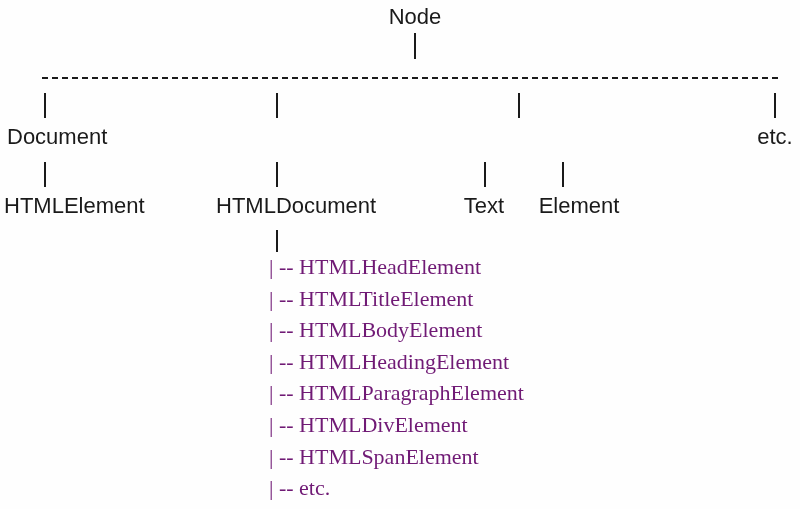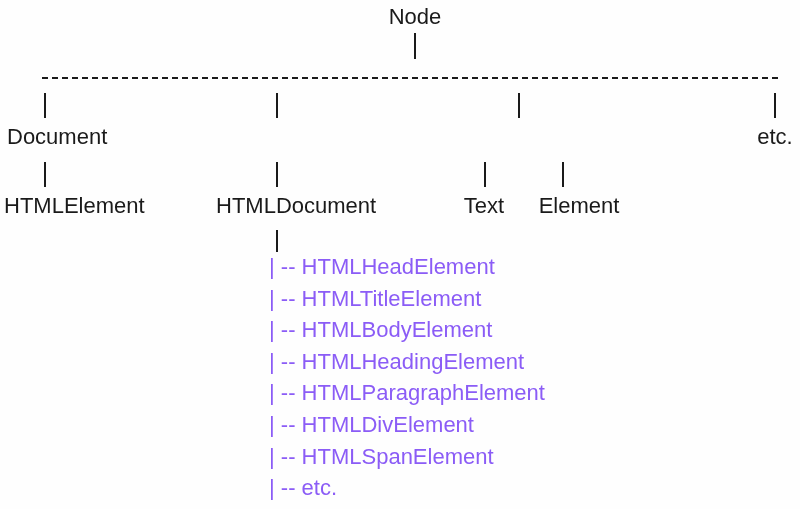--- a/index.html
+++ b/index.html
@@ -43,22 +43,22 @@
   .hrule {
     position: absolute;
     height: 0;
     border-top: 2px dashed #1a1a1a;
   }
   .list-row {
     position: absolute;
     font-size: 22px;
     line-height: 26px;
     white-space: nowrap;
-    color: #8b5cf6;
-    font-family: Liberation Sans, sans-serif;
+    color: #701a75;
+    font-family: Liberation Serif, serif;
   }
   .list-stem {
     position: absolute;
     width: 2px;
     background: #1a1a1a;
     transform: translateX(-50%);
   }
 </style>
 </head>
 <body>

